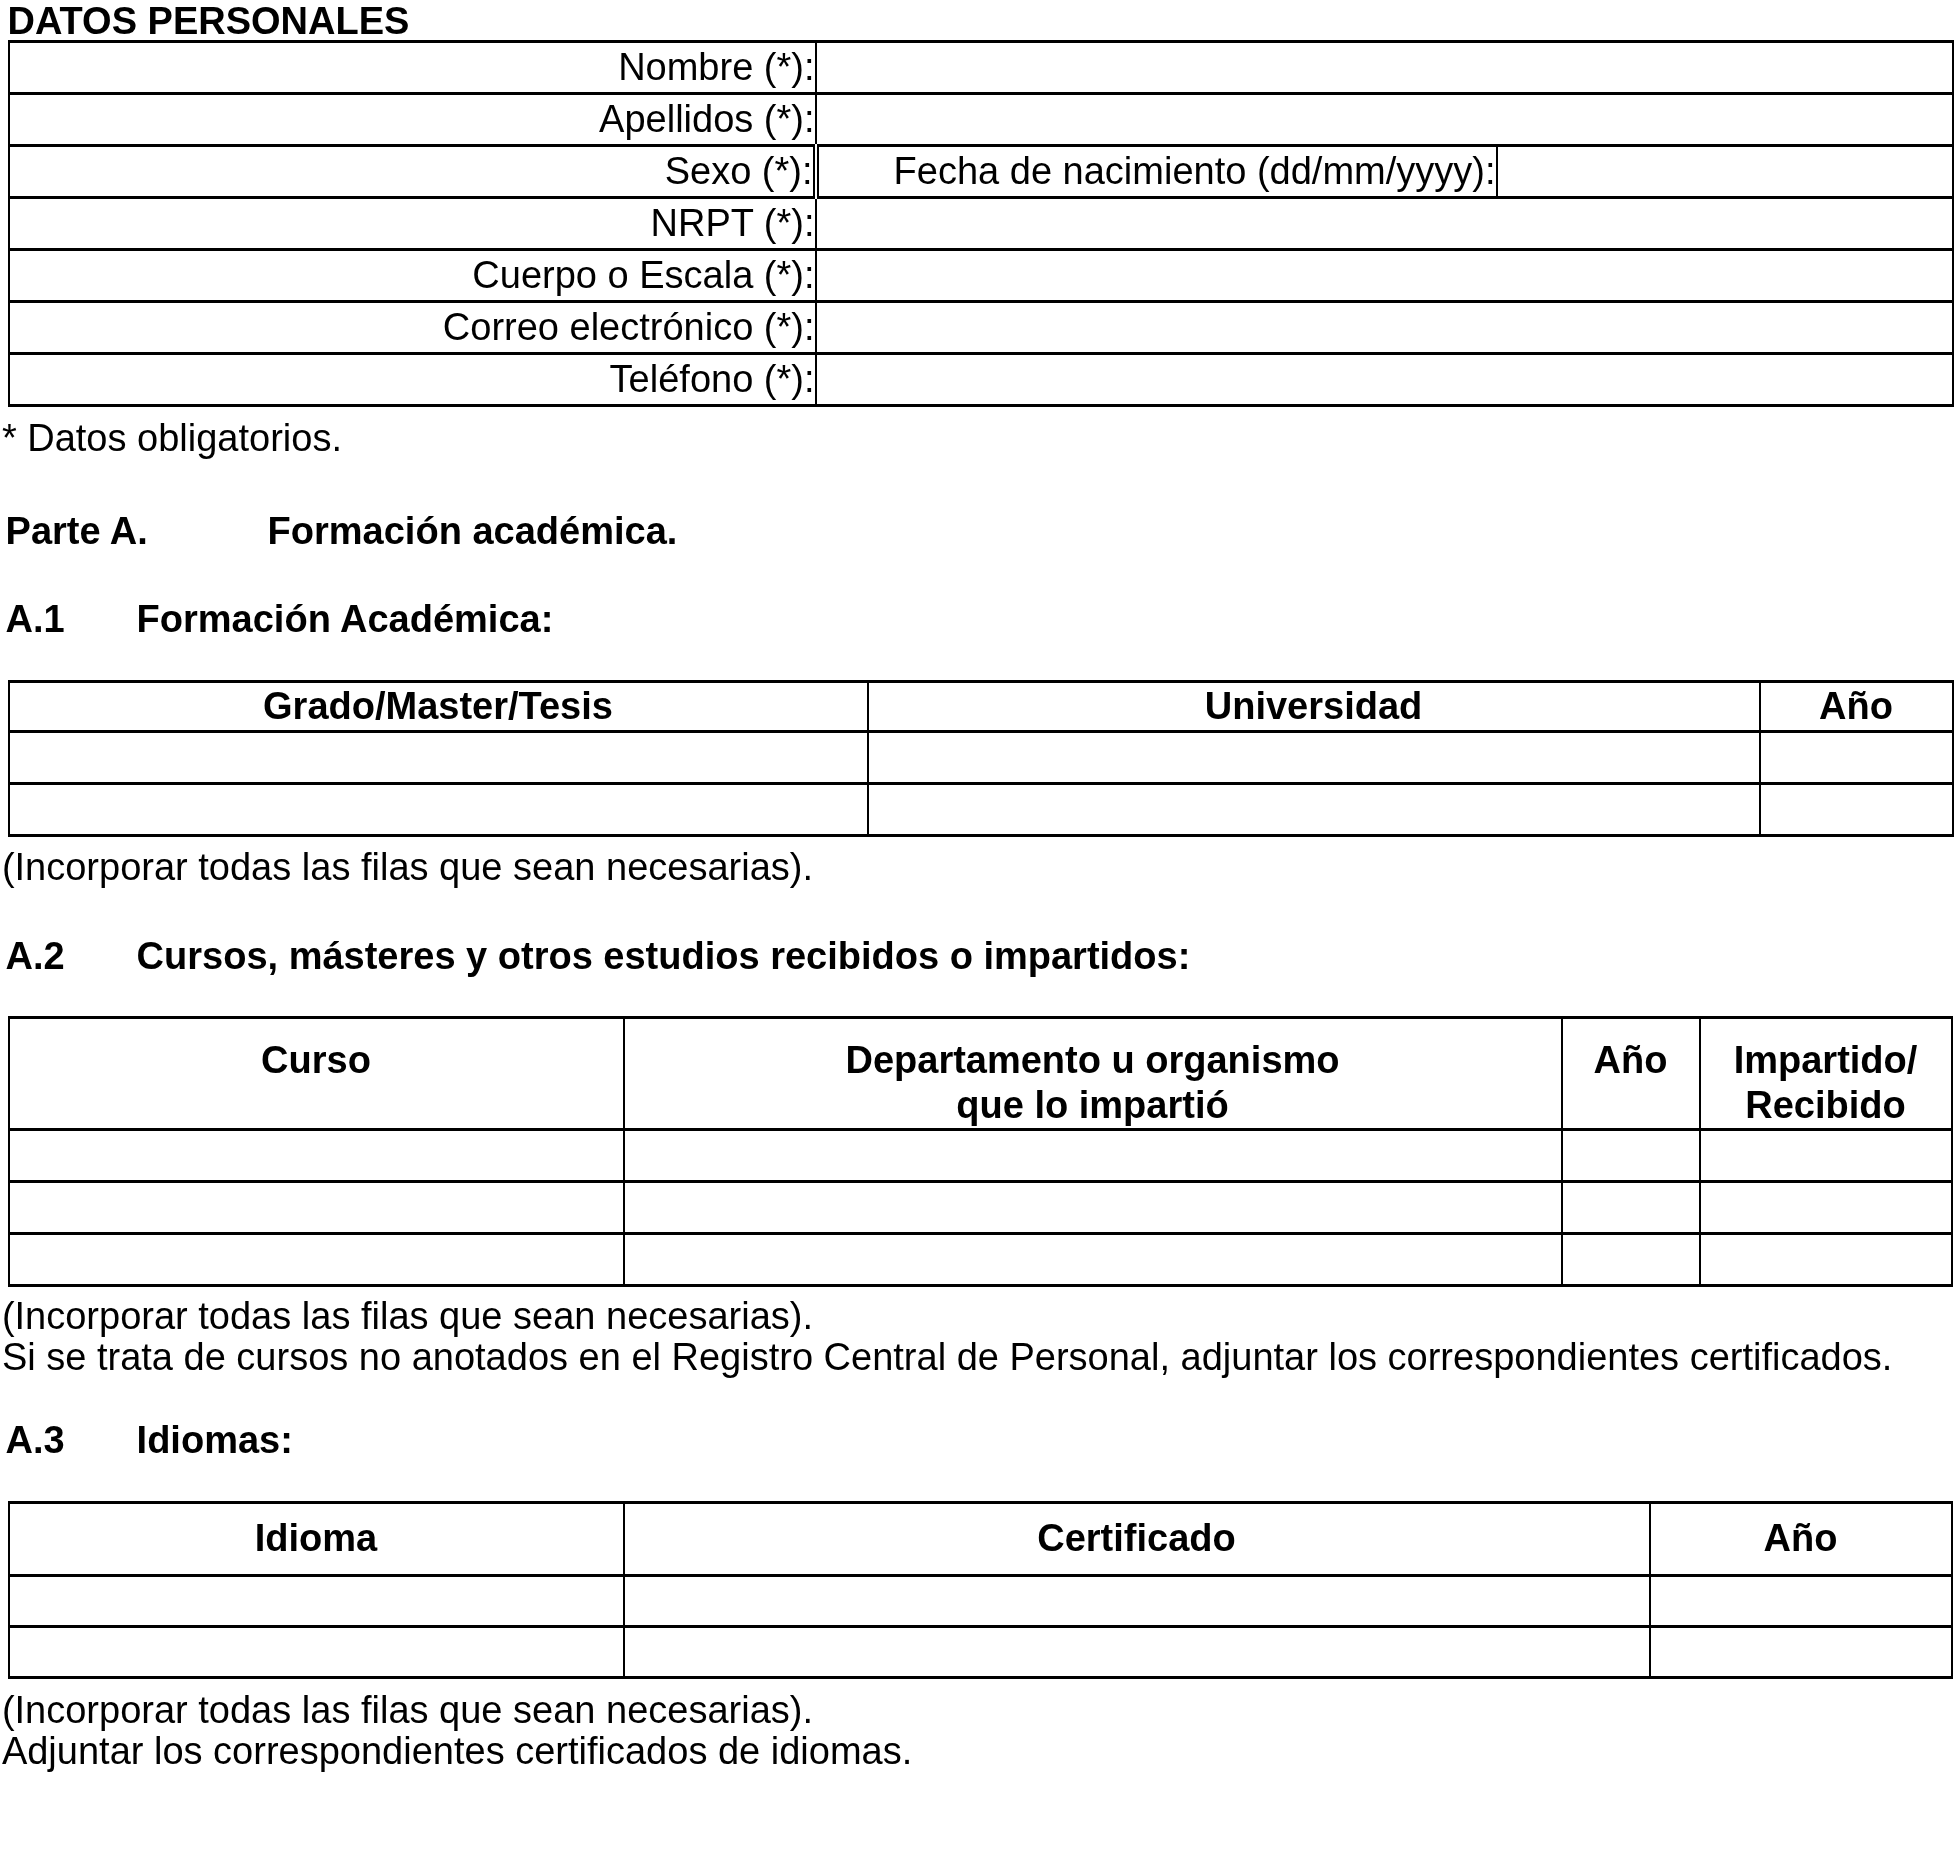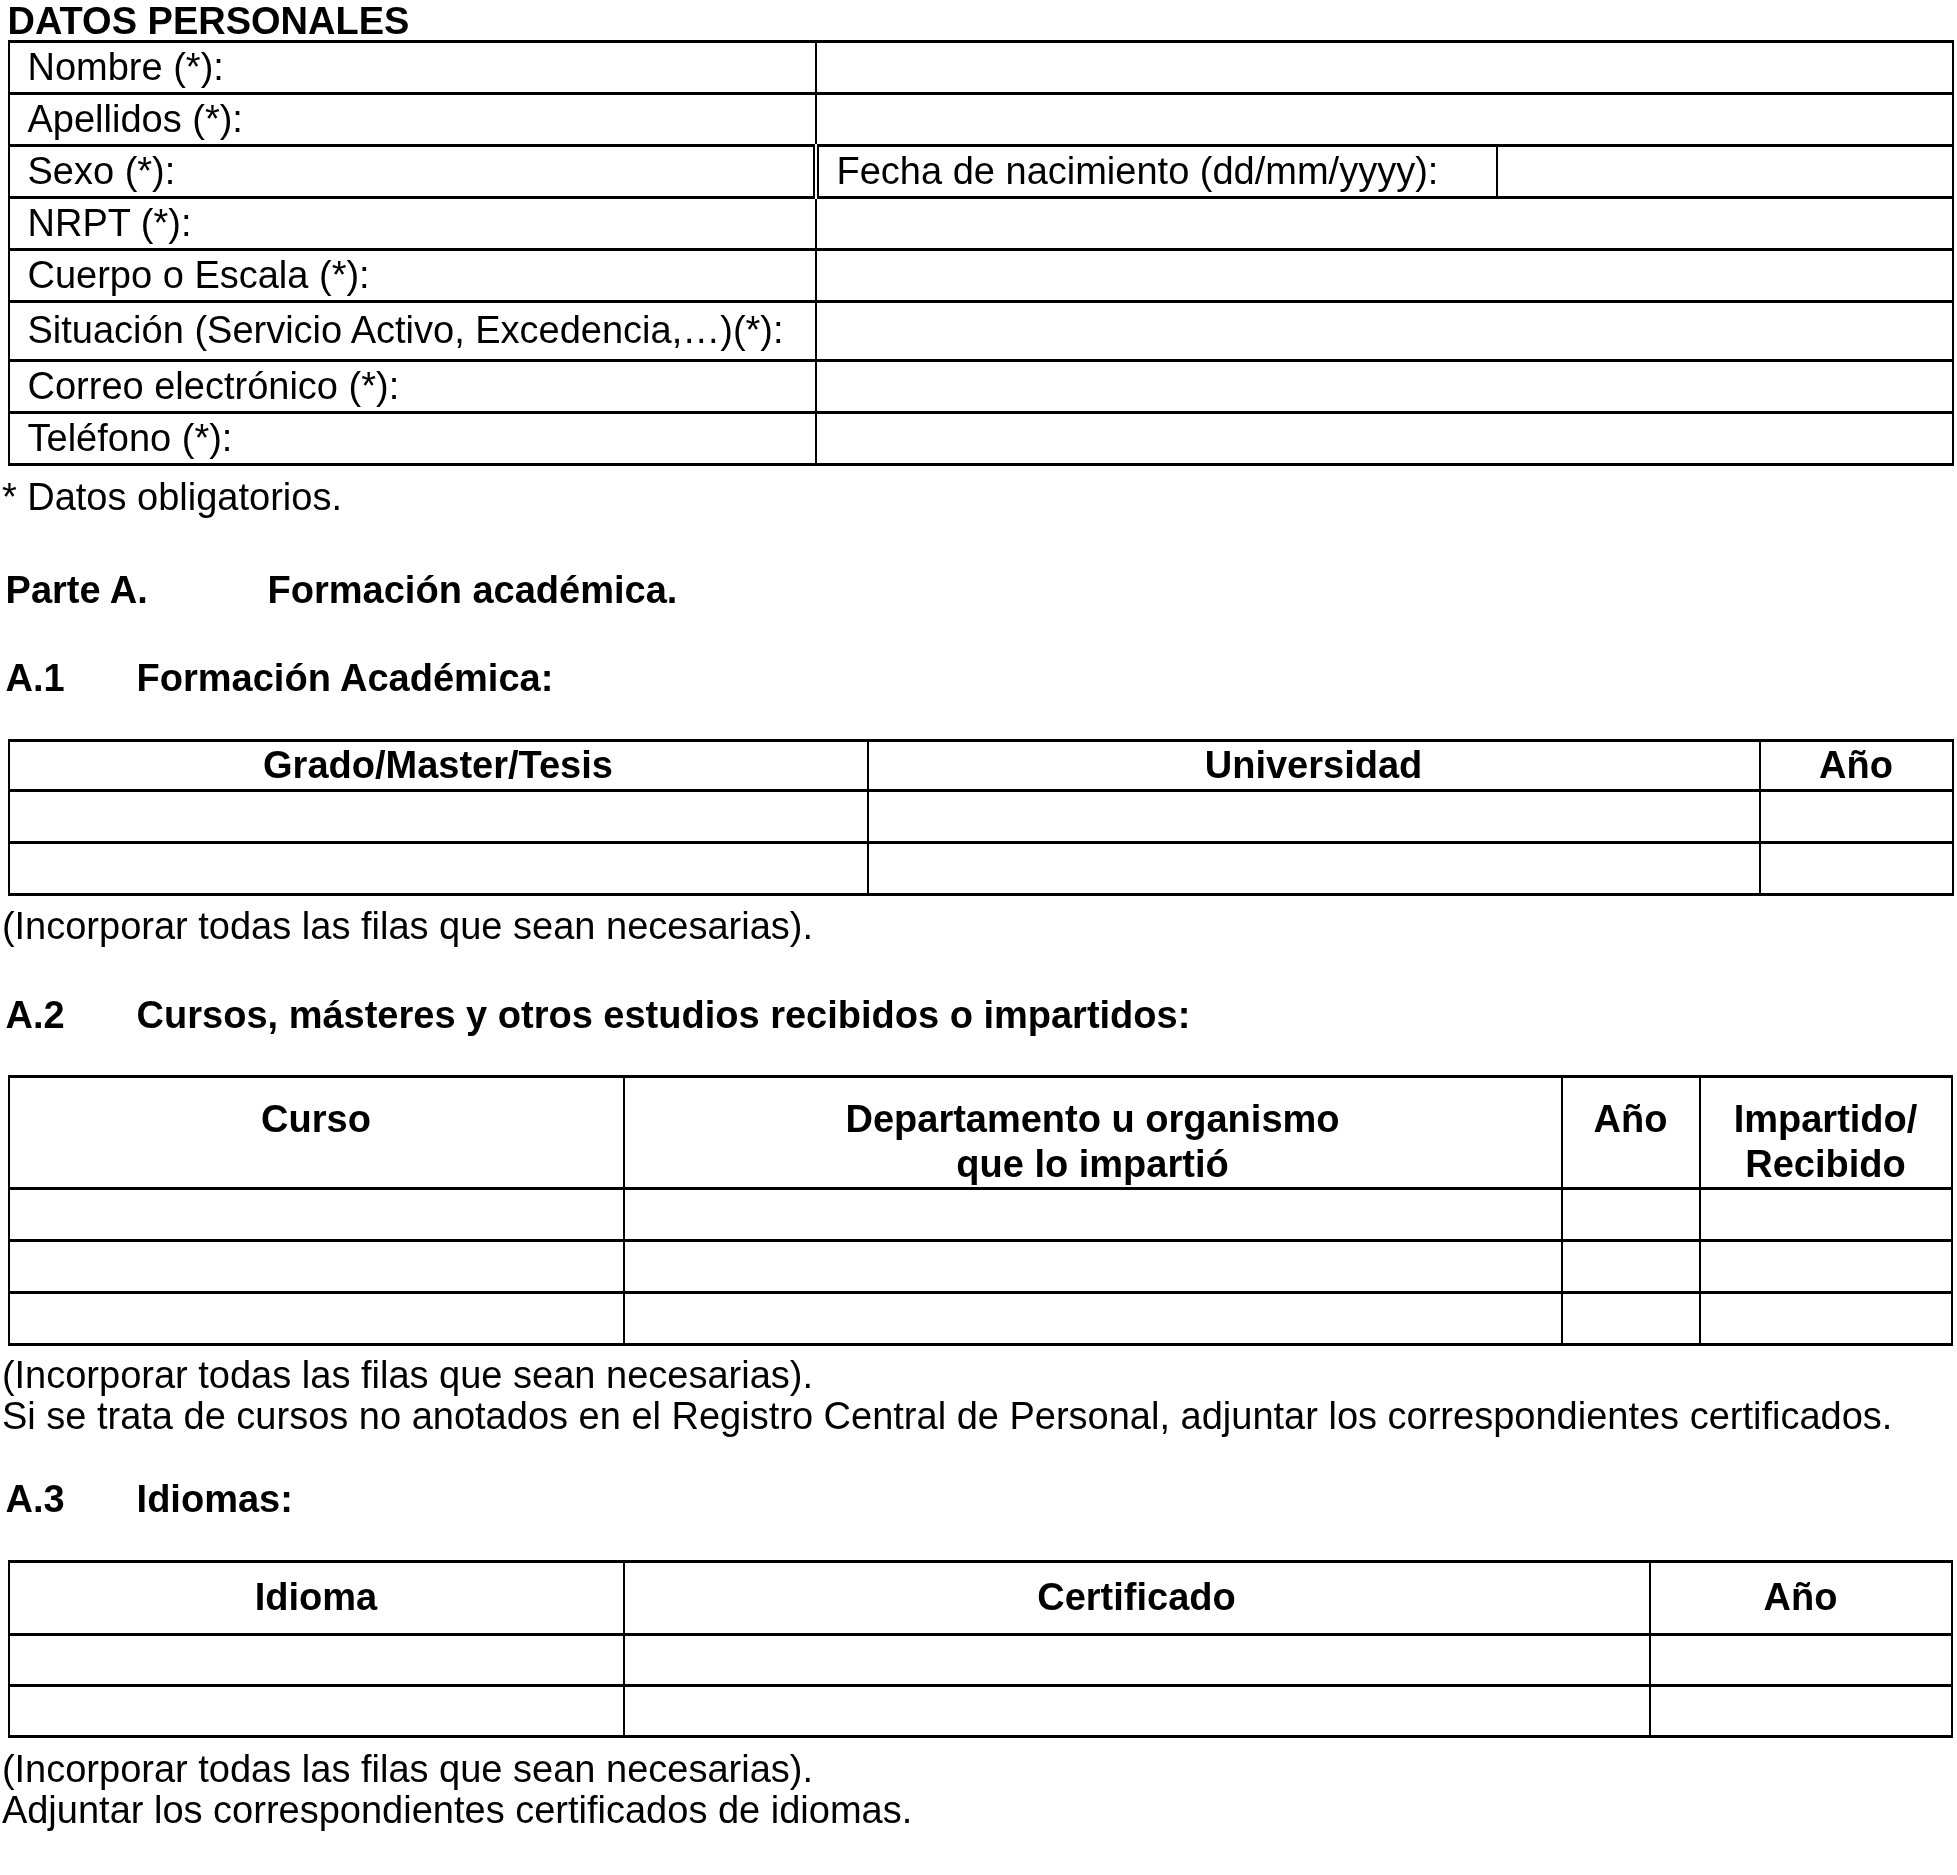--- a/index.html
+++ b/index.html
@@ -20,21 +20,21 @@
   td, th {
     border: 2.8px solid #000;
     border-top-width: 3.8px; border-bottom-width: 3.8px;
     padding: 0; vertical-align: middle; overflow: hidden;
   }
   td.lbl { padding-left: 18px; white-space: nowrap; }
   th { text-align: center; font-weight: bold; white-space: pre-line; line-height: 45px; padding: 0 5.6px; }
   th.top { vertical-align: top; padding-top: 19px; margin-left: 27px; }
   td.fecha { border-left: 6.6px double #000; padding-left: 18px; white-space: nowrap; margin-top: 41px; }
 
-  #t-personal tr { height: 52px; }
+  #t-personal tr { height: 52px; text-align: right; }
   #t-personal tr.tall { height: 59px; }
 
   #t-a1 tr.hdr { height: 50px; }
   #t-a1 tr.row { height: 52px; }
 
   #t-a2 tr.hdr { height: 100px; }
   #t-a2 tr.row { height: 52px; }
 
   #t-a3 tr.hdr { height: 73px; }
   #t-a3 tr.row { height: 51px; }
@@ -77,24 +77,20 @@
     <td></td>
   </tr>
   <tr>
     <td class="lbl">NRPT (*):</td>
     <td colspan="2"></td>
   </tr>
   <tr>
     <td class="lbl">Cuerpo o Escala (*):</td>
     <td colspan="2"></td>
   </tr>
-  <tr class="tall">
-    <td class="lbl">Situación (Servicio Activo, Excedencia,…)(*):</td>
-    <td colspan="2"></td>
-  </tr>
   <tr>
     <td class="lbl">Correo electrónico (*):</td>
     <td colspan="2"></td>
   </tr>
   <tr>
     <td class="lbl">Teléfono (*):</td>
     <td colspan="2"></td>
   </tr>
 </tbody>
   </table>

